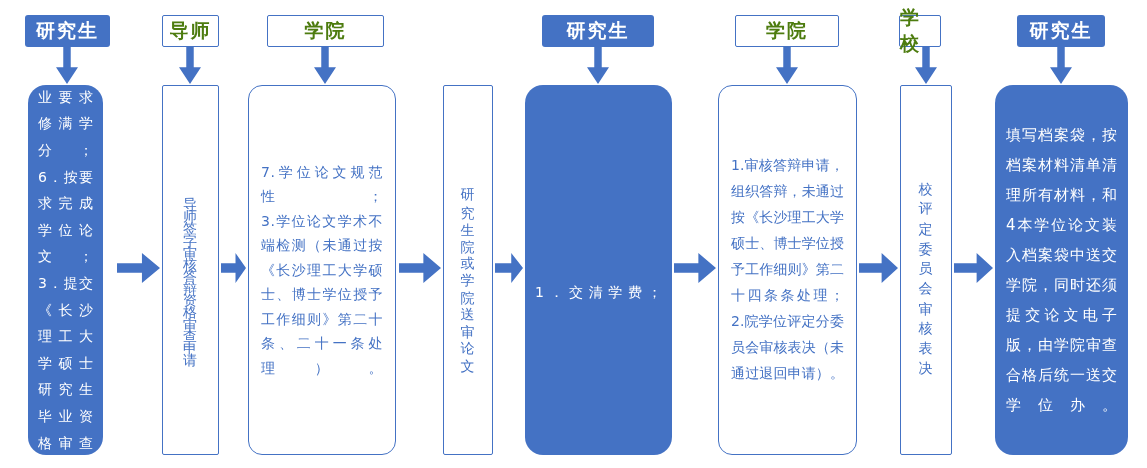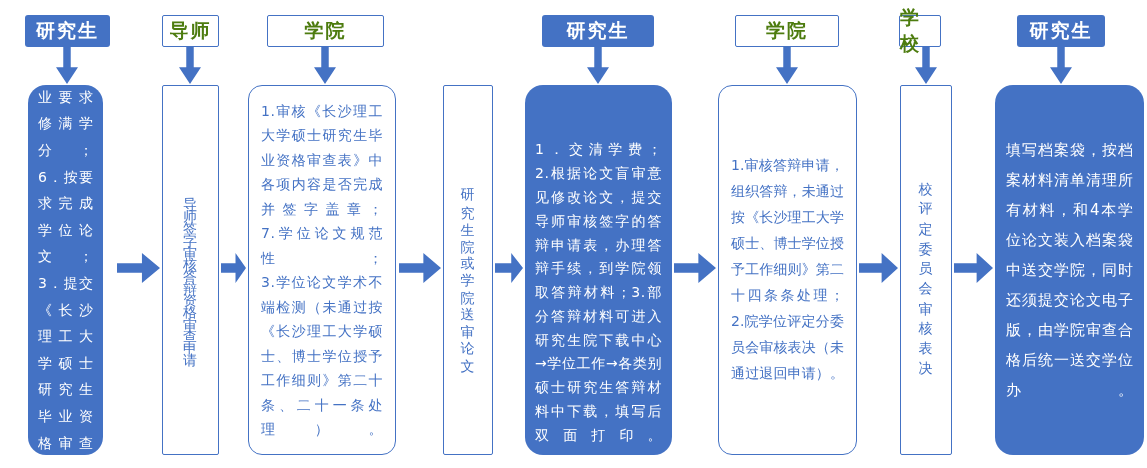--- a/index.html
+++ b/index.html
@@ -74,40 +74,38 @@
   <div class="box outline rect vbox" style="left:162px;width:57px">
     <span class="vtext vs13">导师签字审核答辩资格审查申请</span>
   </div>
 
   <div class="arrow-right" style="left:221px;width:25px"></div>
 
   <div class="hdr outline" style="left:267px;width:117px">学院</div>
   <div class="arrow-down" style="left:314px"></div>
   <div class="box outline b2" style="left:248px;width:148px">
     <div class="content">
-      <div class="item">1.审核《长沙理工大学硕士研究生毕业资格审查表》中各项内容是否完成并签字盖章；</div>
       <div class="item">7.学位论文规范性；</div>
       <div class="item">3.学位论文学术不端检测（未通过按《长沙理工大学硕士、博士学位授予工作细则》第二十条、二十一条处理）。</div>
     </div>
   </div>
 
   <div class="arrow-right" style="left:399px;width:42px"></div>
 
   <div class="box outline rect vbox" style="left:443px;width:50px">
     <span class="vtext vs11">研究生院或学院送审论文</span>
   </div>
 
   <div class="arrow-right" style="left:495px;width:28px"></div>
 
   <div class="hdr filled" style="left:542px;width:112px">研究生</div>
   <div class="arrow-down" style="left:587px"></div>
   <div class="box filled b4" style="left:525px;width:147px">
     <div class="content">
       <div class="item">1．交清学费；</div>
-      <div class="item">2.根据论文盲审意见修改论文，提交导师审核签字的答辩申请表，办理答辩手续，到学院领取答辩材料；3.部分答辩材料可进入研究生院下载中心→学位工作→各类别硕士研究生答辩材料中下载，填写后双面打印。</div>
     </div>
   </div>
 
   <div class="arrow-right" style="left:674px;width:42px"></div>
 
   <div class="hdr outline" style="left:735px;width:104px">学院</div>
   <div class="arrow-down" style="left:776px"></div>
   <div class="box outline b5" style="left:718px;width:139px">
     <div class="content">
       <div class="item">1.审核答辩申请，组织答辩，未通过按《长沙理工大学硕士、博士学位授予工作细则》第二十四条条处理；</div>
@@ -120,19 +118,19 @@
   <div class="hdr outline" style="left:899px;width:42px">学校</div>
   <div class="arrow-down" style="left:915px"></div>
   <div class="box outline rect vbox" style="left:900px;width:52px">
     <span class="vtext vs10">校评定委员会审核表决</span>
   </div>
 
   <div class="arrow-right" style="left:954px;width:39px"></div>
 
   <div class="hdr filled" style="left:1017px;width:88px">研究生</div>
   <div class="arrow-down" style="left:1050px"></div>
-  <div class="box filled b7" style="left:995px;width:149px">
+  <div class="box filled b7" style="left:995px;width:133px">
     <div class="content">
       <div class="item">填写档案袋，按档案材料清单清理所有材料，和4本学位论文装入档案袋中送交学院，同时还须提交论文电子版，由学院审查合格后统一送交学位办。</div>
     </div>
   </div>
 
 </div>
 
 </body></html>

